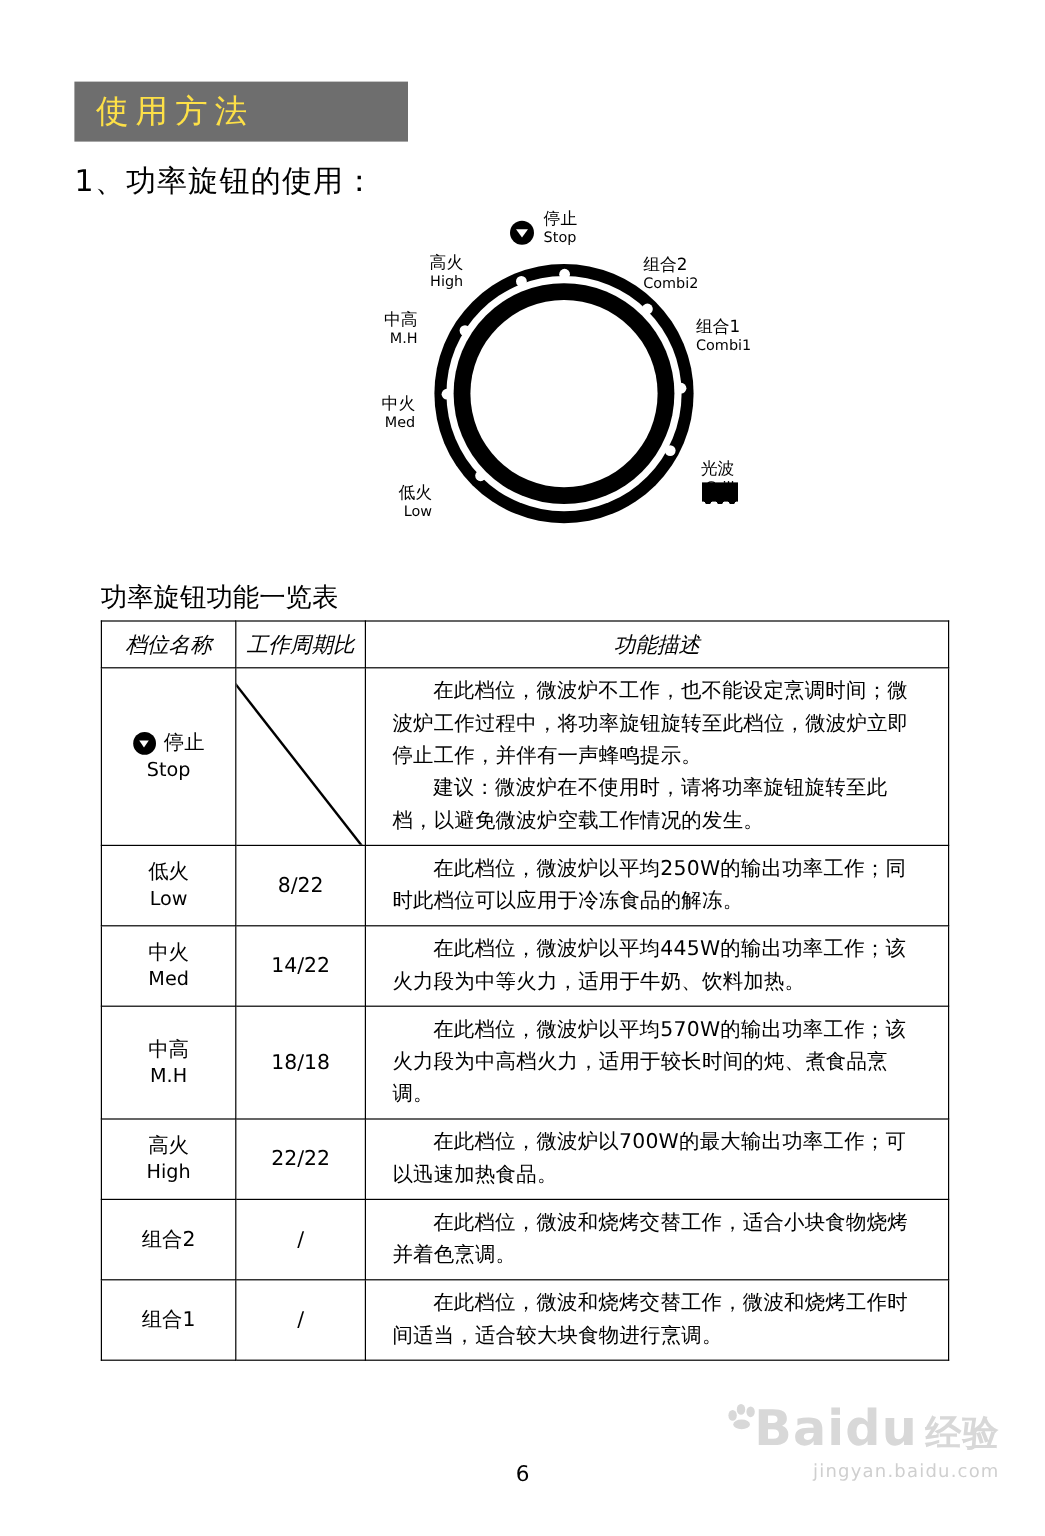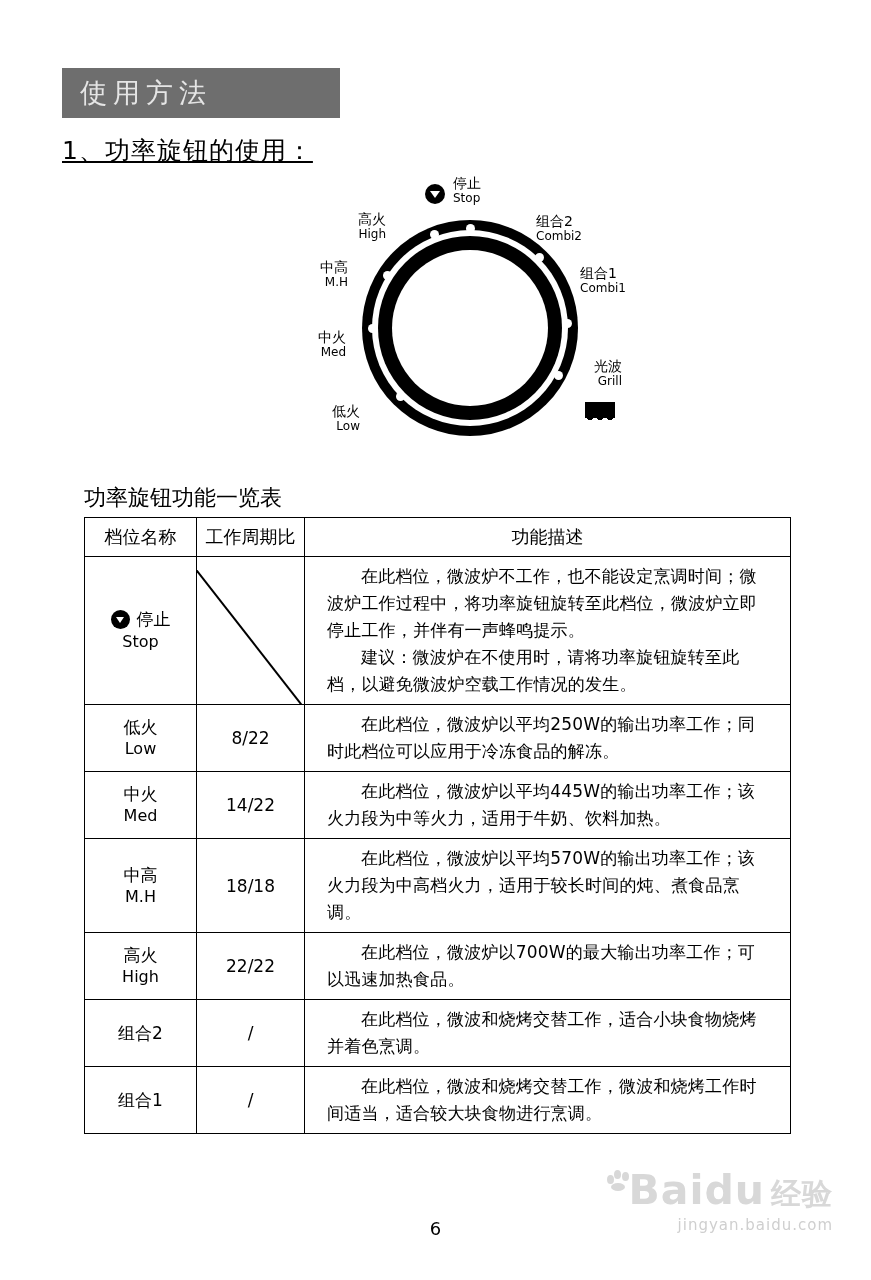--- a/index.html
+++ b/index.html
@@ -22,37 +22,36 @@
   }
 
   
   .section-header {
     position: absolute;
     left: 62px;
     top: 68px;
     width: 278px;
     height: 50px;
     background: #6e6e6e;
-    color: #e5e5e5;
+    color: #fde047;
     font-size: 27px;
     letter-spacing: 6px;
     display: flex;
     align-items: center;
     padding-left: 18px;
     box-sizing: border-box;
     font-weight: normal;
   }
 
   .subsection-title {
     position: absolute;
     left: 62px;
     top: 134px;
     font-size: 25px;
     letter-spacing: 1px;
-    text-decoration: underline;
   }
 
   
   .dial-wrap {
     position: absolute;
     left: 290px;
     top: 172px;
     width: 360px;
     height: 300px;
   }
@@ -164,20 +163,21 @@
     border: 1.5px solid #000000;
     padding: 6px 22px;
     font-size: 17px;
     vertical-align: middle;
   }
   table.fn th {
     font-weight: normal;
     text-align: center;
     font-size: 18px;
     padding: 7px 4px;
+    font-style: italic;
   }
   col.c1 { width: 112px; }
   col.c2 { width: 108px; }
   col.c3 { width: 486px; }
 
   td.gear {
     text-align: center;
     line-height: 22px;
     font-size: 18px;
   }
@@ -325,21 +325,21 @@
     <div class="dial-label" style="left:246px; top:42px; text-align:left;">
       <span class="cn">组合2</span>
       <span class="en">Combi2</span>
     </div>
 
     <div class="dial-label" style="left:290px; top:94px; text-align:left;">
       <span class="cn">组合1</span>
       <span class="en">Combi1</span>
     </div>
 
-    <div class="dial-label" style="left:294px; top:187px; text-align:right;margin-left:10px;">
+    <div class="dial-label" style="left:294px; top:212px; text-align:right;">
       <span class="cn">光波</span>
       <span class="en">Grill</span>
     </div>
 
     <div class="dial-label" style="left:18px; top:232px; text-align:right; width:52px;">
       <span class="cn">低火</span>
       <span class="en">Low</span>
     </div>
 
     <div class="dial-label" style="left:0px; top:158px; text-align:right; width:56px;">

